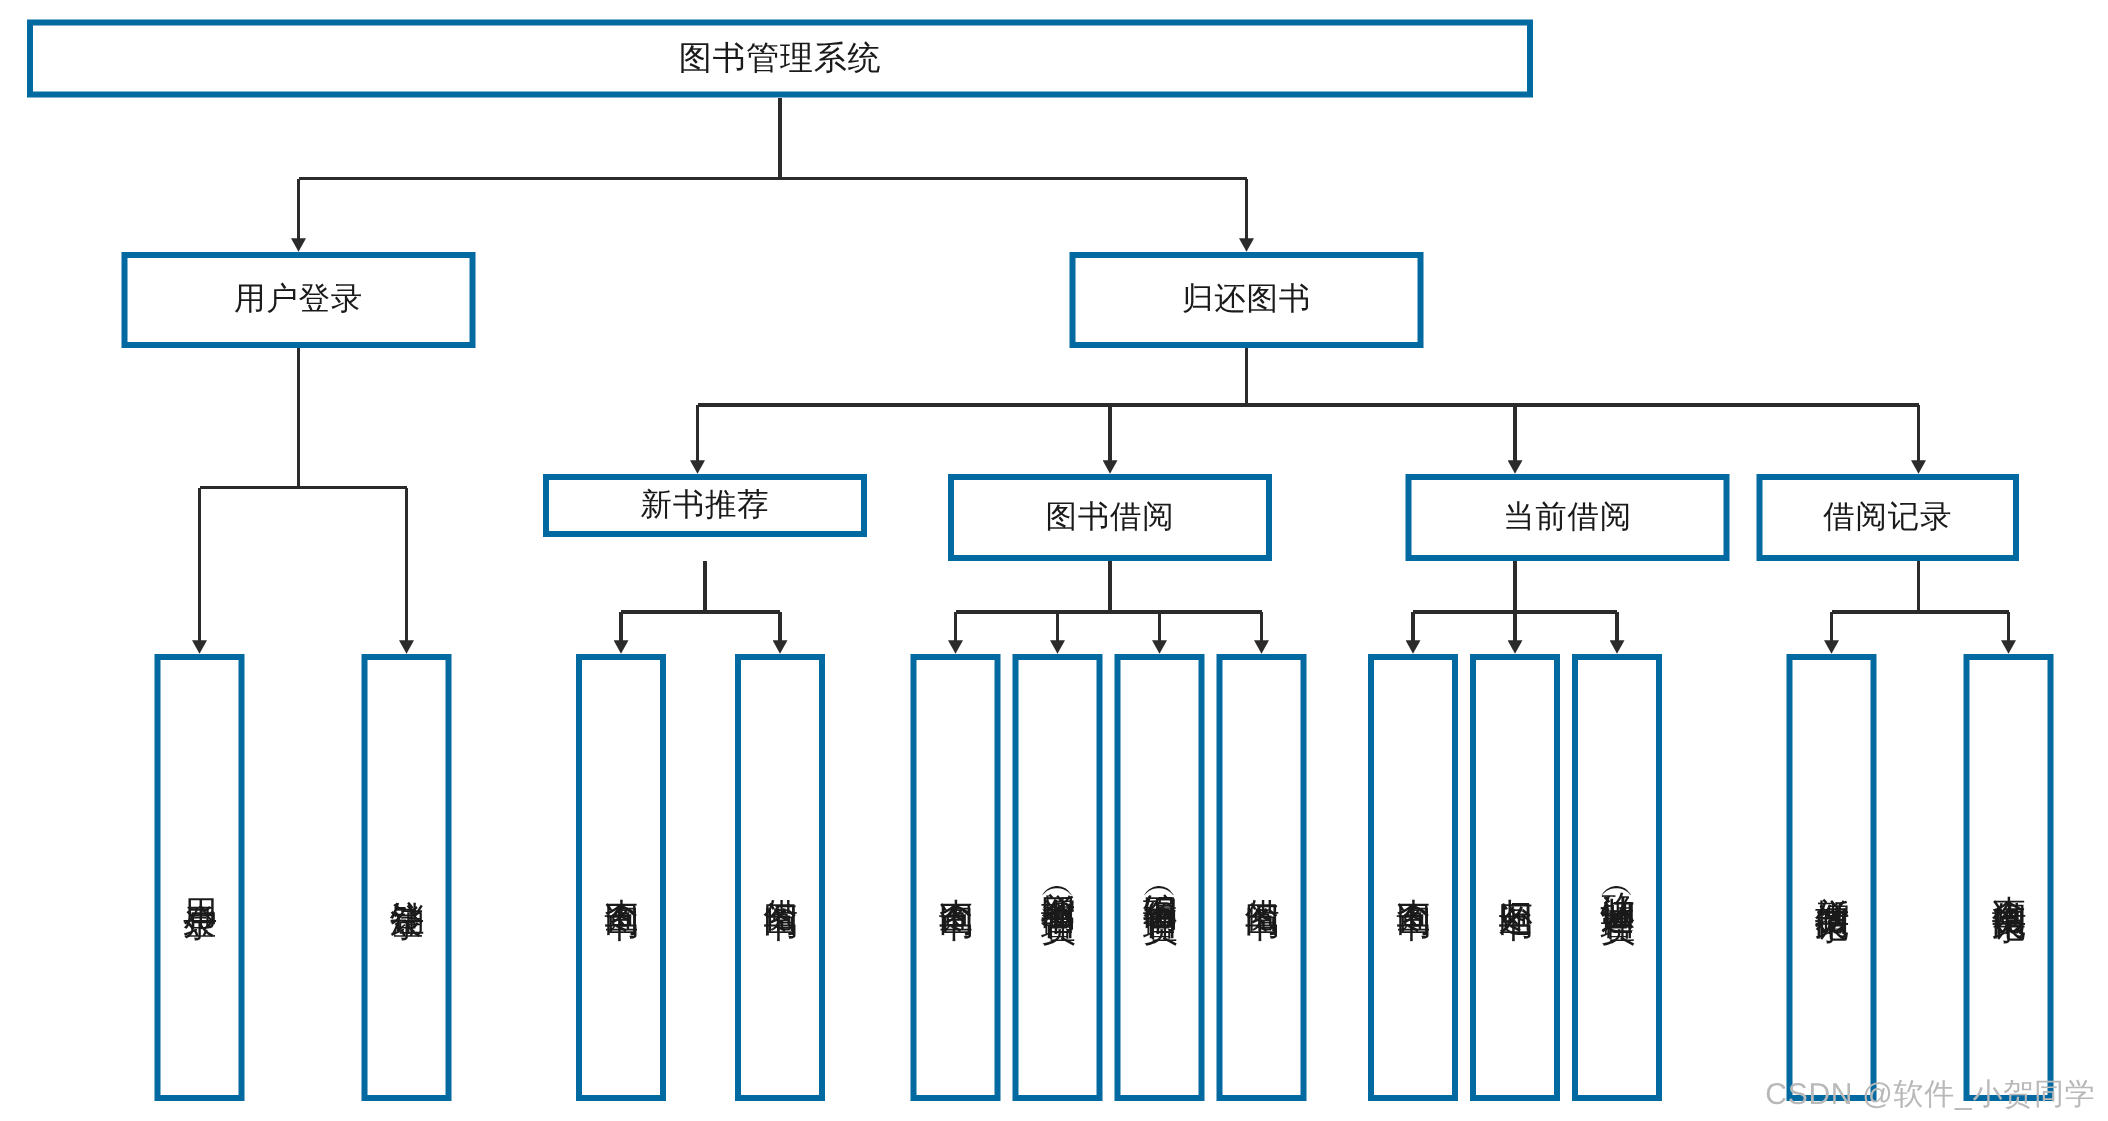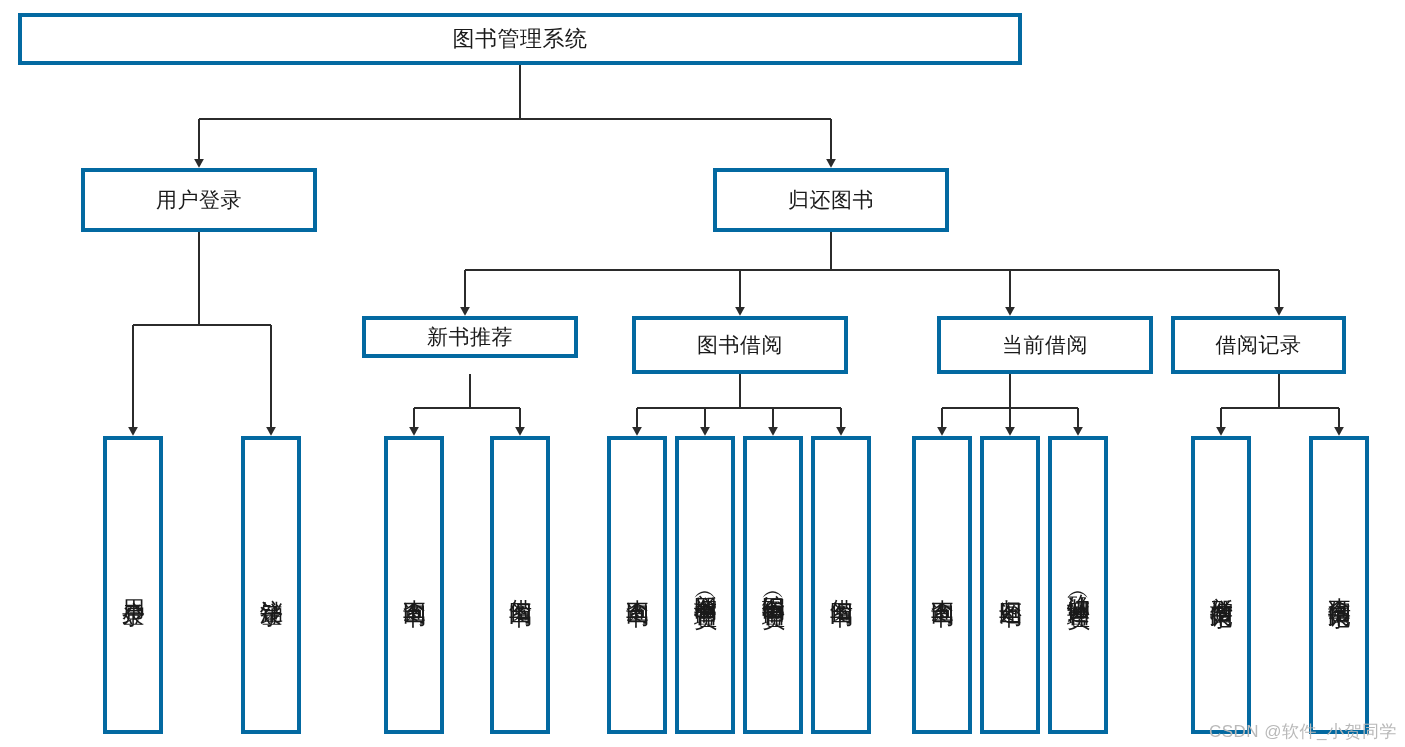--- a/index.html
+++ b/index.html
@@ -60,21 +60,21 @@
     font-size: 23px;
     line-height: 1.04;
     letter-spacing: 2px;
     white-space: normal;
     max-height: 100%;
   }
   #watermark {
     position: absolute;
     right: 8px;
     bottom: 4px;
-    font-size: 17px;
+    font-size: 20px;
     color: #b9b9b9;
     letter-spacing: 0.5px;
     white-space: nowrap;
     user-select: none;
   }
 </style>
 </head>
 <body>
 
 <div id="diagram-canvas">

